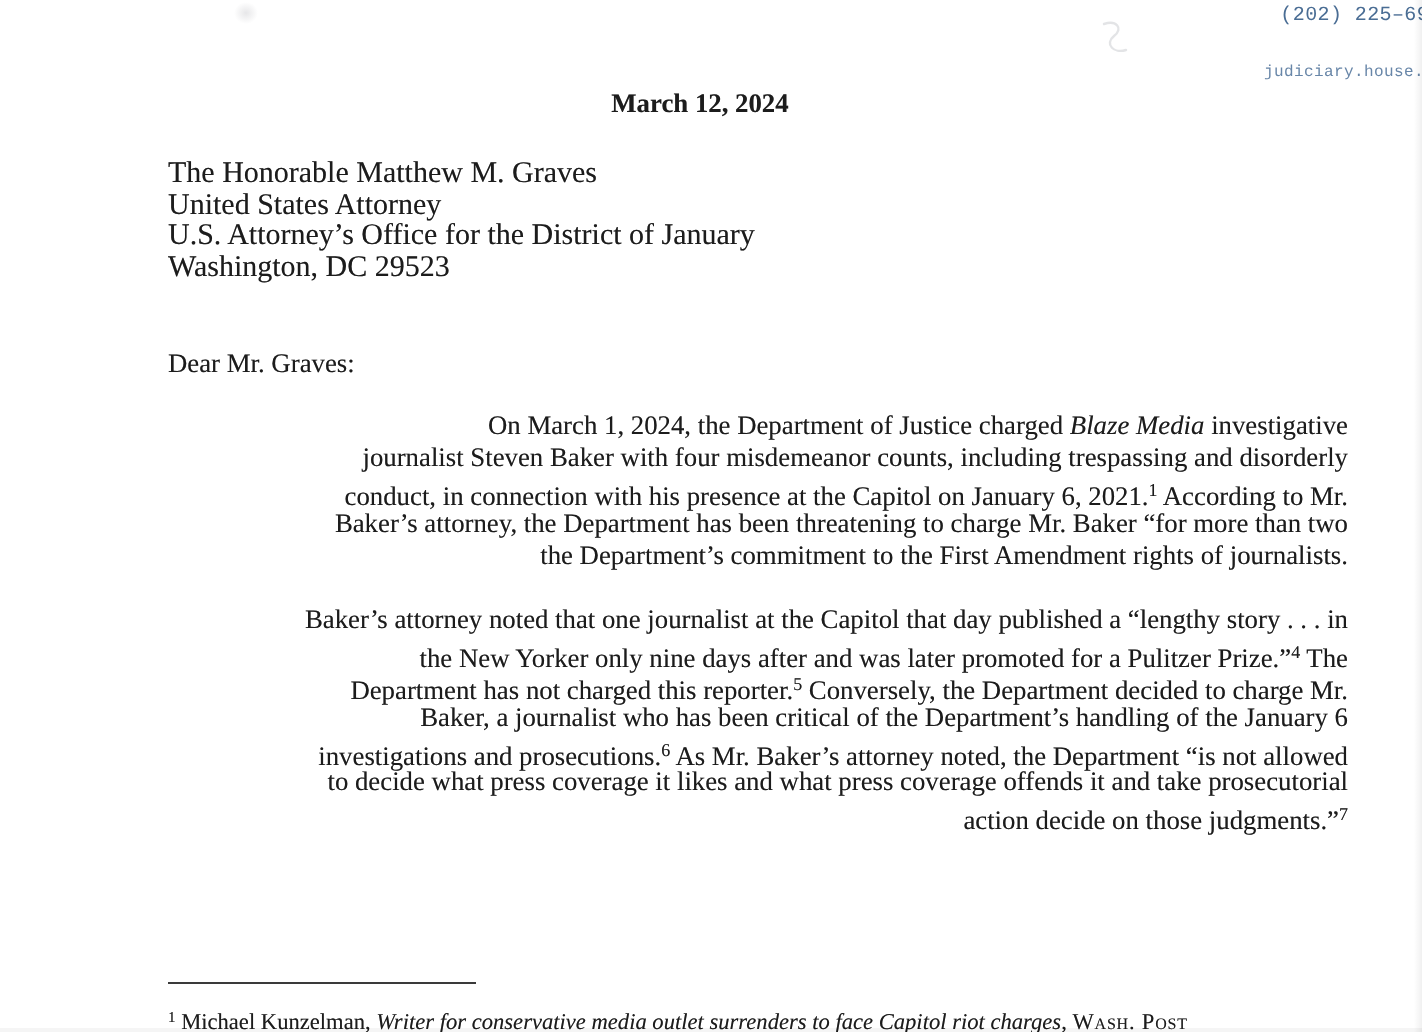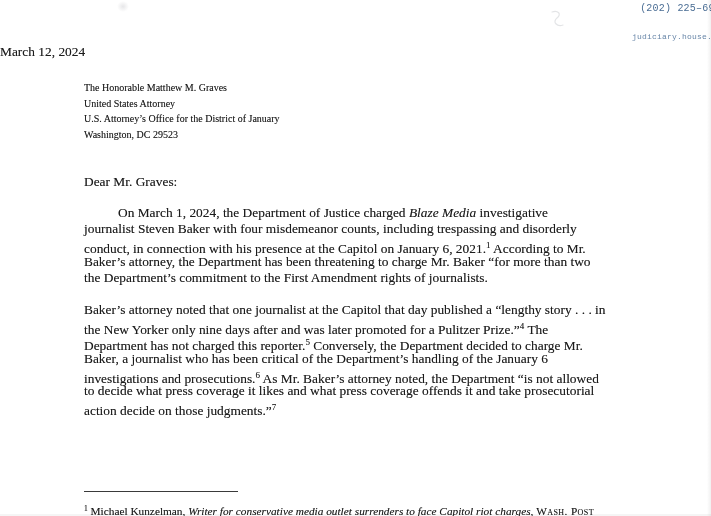--- a/index.html
+++ b/index.html
@@ -28,35 +28,35 @@
   }
   .letterhead .phone { font-size: 10px; letter-spacing: 0.2px; }
   .letterhead .website { font-size: 8px; margin-top: 18px; letter-spacing: 0.2px; }
   .pen-mark { position: absolute; left: 548px; top: 8px; opacity: 0.35; }
   .smudge {
     position: absolute; left: 117px; top: 1px; width: 12px; height: 11px;
     background: radial-gradient(ellipse at center, rgba(120,120,130,0.18), rgba(120,120,130,0) 70%);
   }
   .date {
     position: absolute; top: 44px; left: 0; width: 700px;
-    font-size: 13.4px;
+    text-align: center; font-size: 13.4px; font-weight: bold;
   }
   .letter-text { text-shadow: 0 0 0.3px rgba(20,20,20,0.45); }
   .recipient {
     position: absolute; left: 84px; top: 80px;
-    font-size: 10px; line-height: 15.6px; white-space: pre;
+    font-size: 15px; line-height: 15.6px; white-space: pre;
   }
   .salutation {
     position: absolute; left: 84px; top: 174px; font-size: 13.4px;
   }
   .body {
     position: absolute; left: 84px; top: 205px; width: 590px;
     font-size: 13.4px;
   }
-  .para { margin: 0 0 16px 0; }
+  .para { margin: 0 0 16px 0; text-align: right; }
   .para .line { line-height: 16.2px; height: 16.2px; white-space: pre; }
   .para .line.first { text-indent: 34px; }
   .seg-i { font-style: italic; }
   .seg-sup { font-size: 9px; vertical-align: 4.5px; letter-spacing: 0; }
   .seg-sc { font-variant: small-caps; letter-spacing: 0.4px; }
   .fn-rule {
     position: absolute; left: 84px; top: 491px; width: 154px; height: 1px;
     background: #3a3a3a;
   }
   .footnote {

